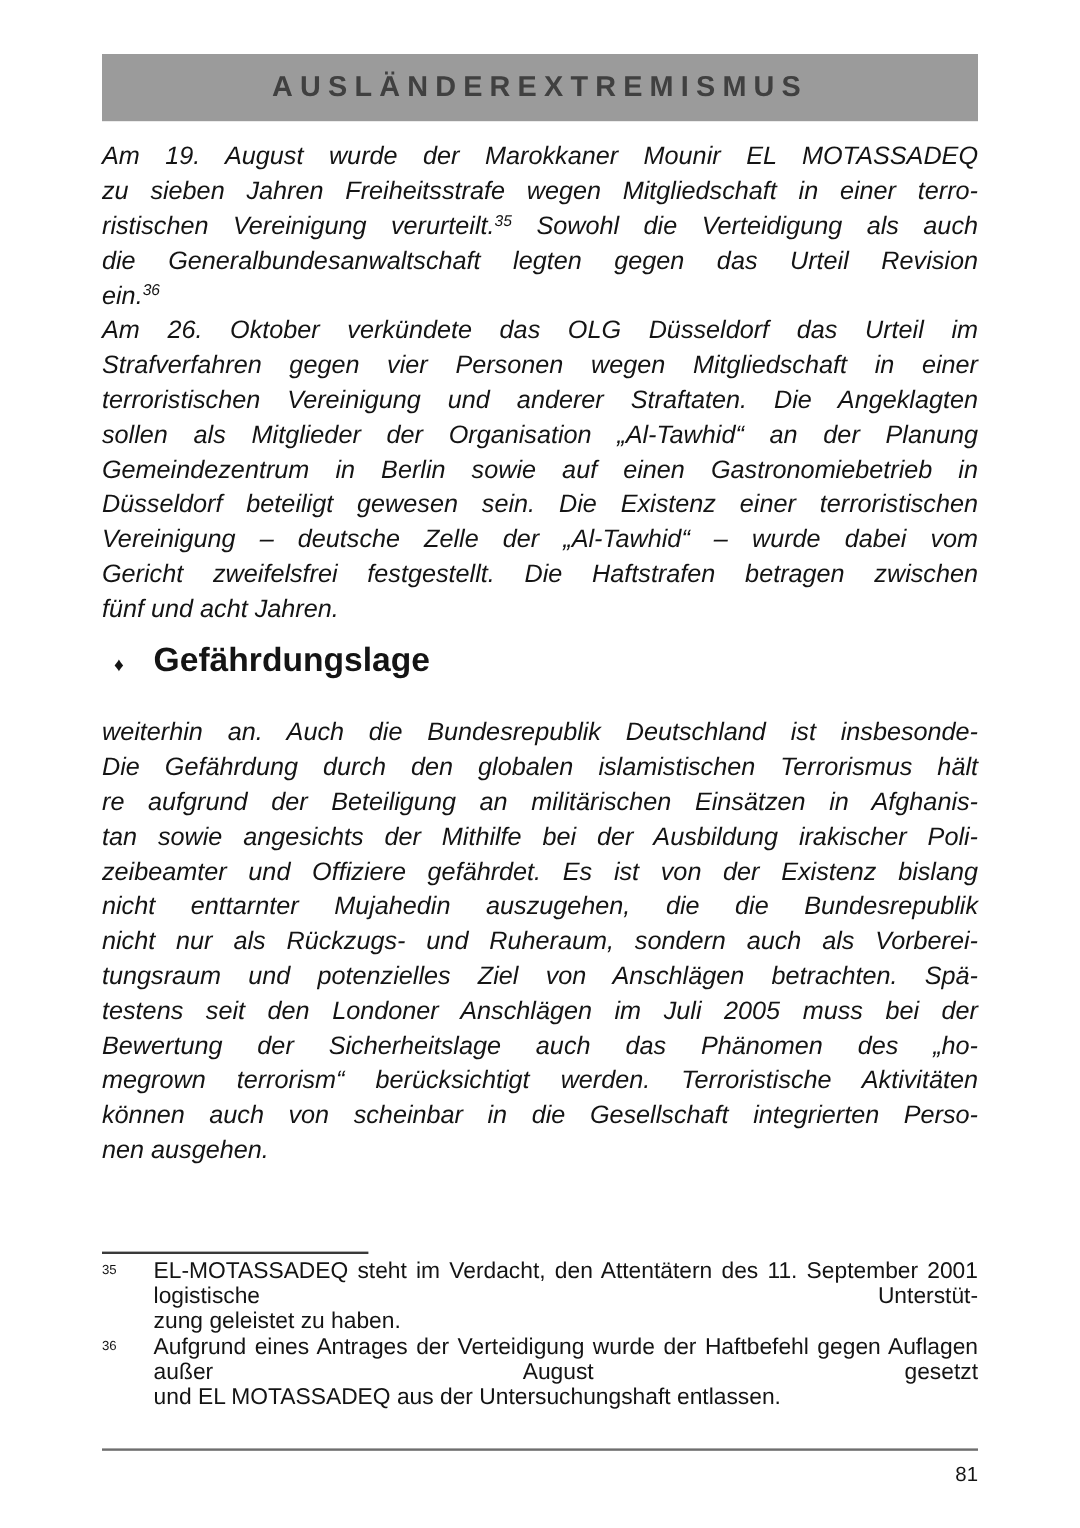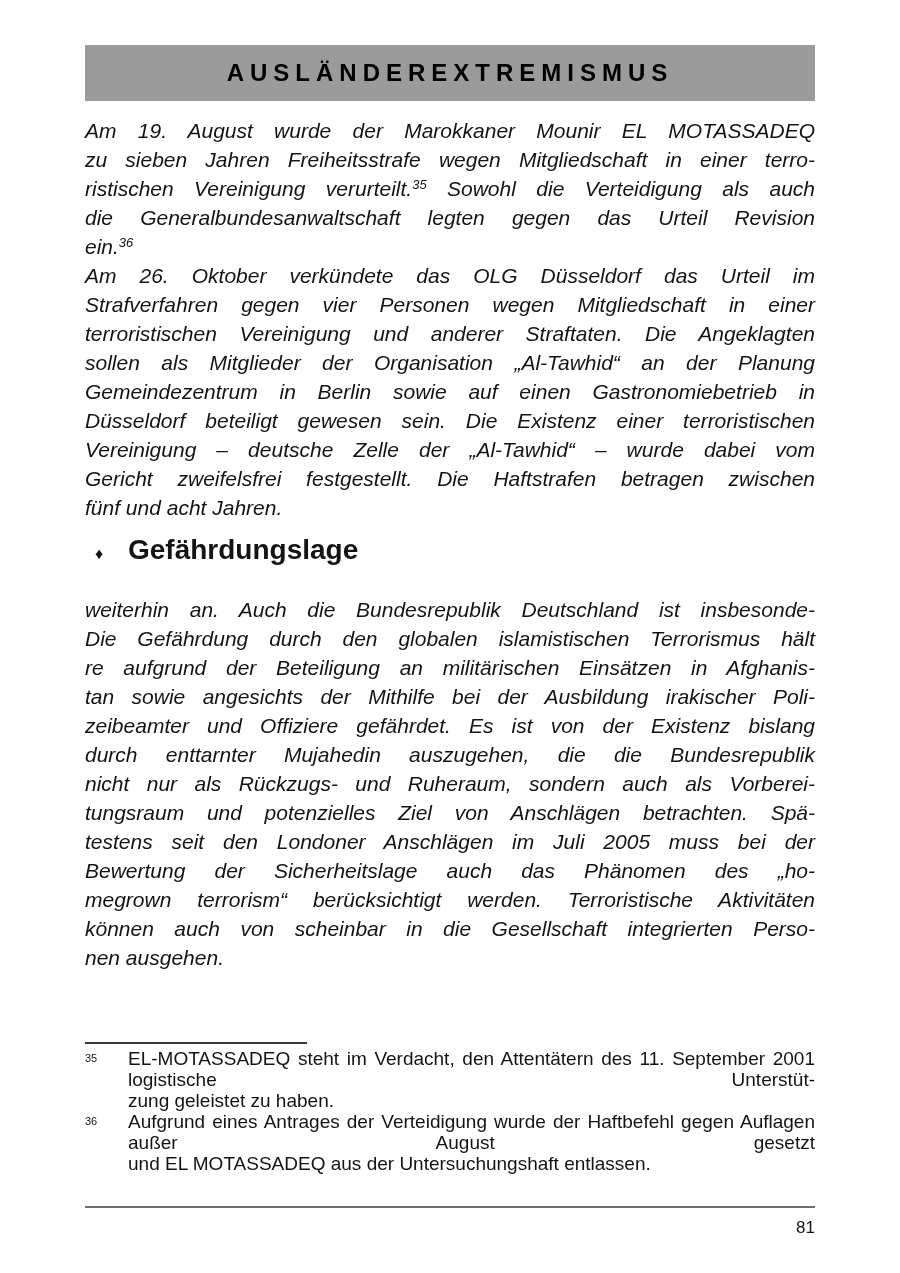--- a/index.html
+++ b/index.html
@@ -12,21 +12,21 @@
     color: #141414;
     box-sizing: border-box;
     padding: 0 85px;
     overflow: hidden;
   }
   .banner {
     margin-top: 45px;
     height: 56px;
     width: 730px;
     background: #9b9b9b;
-    color: #000000;
+    color: #404040;
     font-weight: bold;
     font-size: 24px;
     letter-spacing: 6px;
     text-align: center;
     line-height: 56px;
   }
   .body-block { width: 730px; font-size: 21px; font-style: italic; }
   .body-block.first { margin-top: 15px; }
   .line {
     line-height: 29px;
@@ -132,21 +132,21 @@
     <span class="bullet">♦</span>
     <span class="heading-text">Gefährdungslage</span>
   </div>
 
   <div class="body-block para3">
     <div class="line">weiterhin an. Auch die Bundesrepublik Deutschland ist insbesonde-</div>
     <div class="line">Die Gefährdung durch den globalen islamistischen Terrorismus hält</div>
     <div class="line">re aufgrund der Beteiligung an militärischen Einsätzen in Afghanis-</div>
     <div class="line">tan sowie angesichts der Mithilfe bei der Ausbildung irakischer Poli-</div>
     <div class="line">zeibeamter und Offiziere gefährdet. Es ist von der Existenz bislang</div>
-    <div class="line">durch enttarnter Mujahedin auszugehen, die die Bundesrepublik</div>
+    <div class="line">nicht enttarnter Mujahedin auszugehen, die die Bundesrepublik</div>
     <div class="line">nicht nur als Rückzugs- und Ruheraum, sondern auch als Vorberei-</div>
     <div class="line">tungsraum und potenzielles Ziel von Anschlägen betrachten. Spä-</div>
     <div class="line">testens seit den Londoner Anschlägen im Juli 2005 muss bei der</div>
     <div class="line">Bewertung der Sicherheitslage auch das Phänomen des „ho-</div>
     <div class="line">megrown terrorism“ berücksichtigt werden. Terroristische Aktivitäten</div>
     <div class="line">können auch von scheinbar in die Gesellschaft integrierten Perso-</div>
     <div class="line last">nen ausgehen.</div>
   </div>
 
   <div class="fn-sep"></div>

